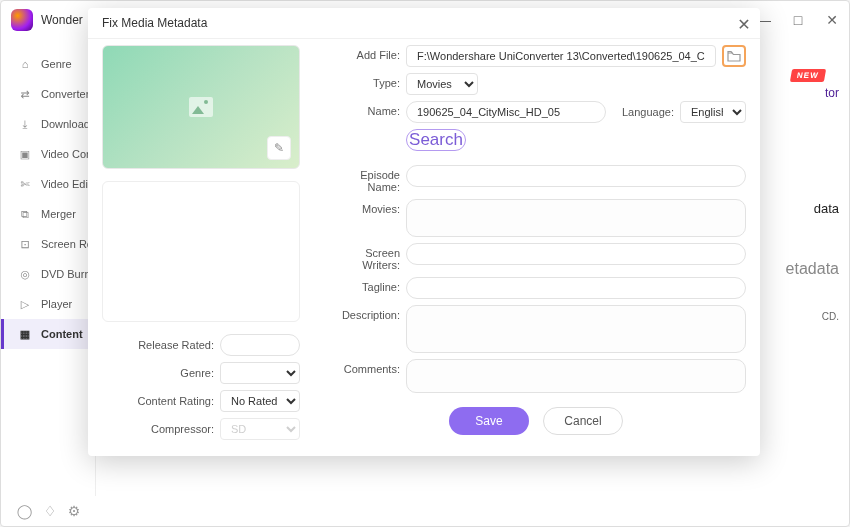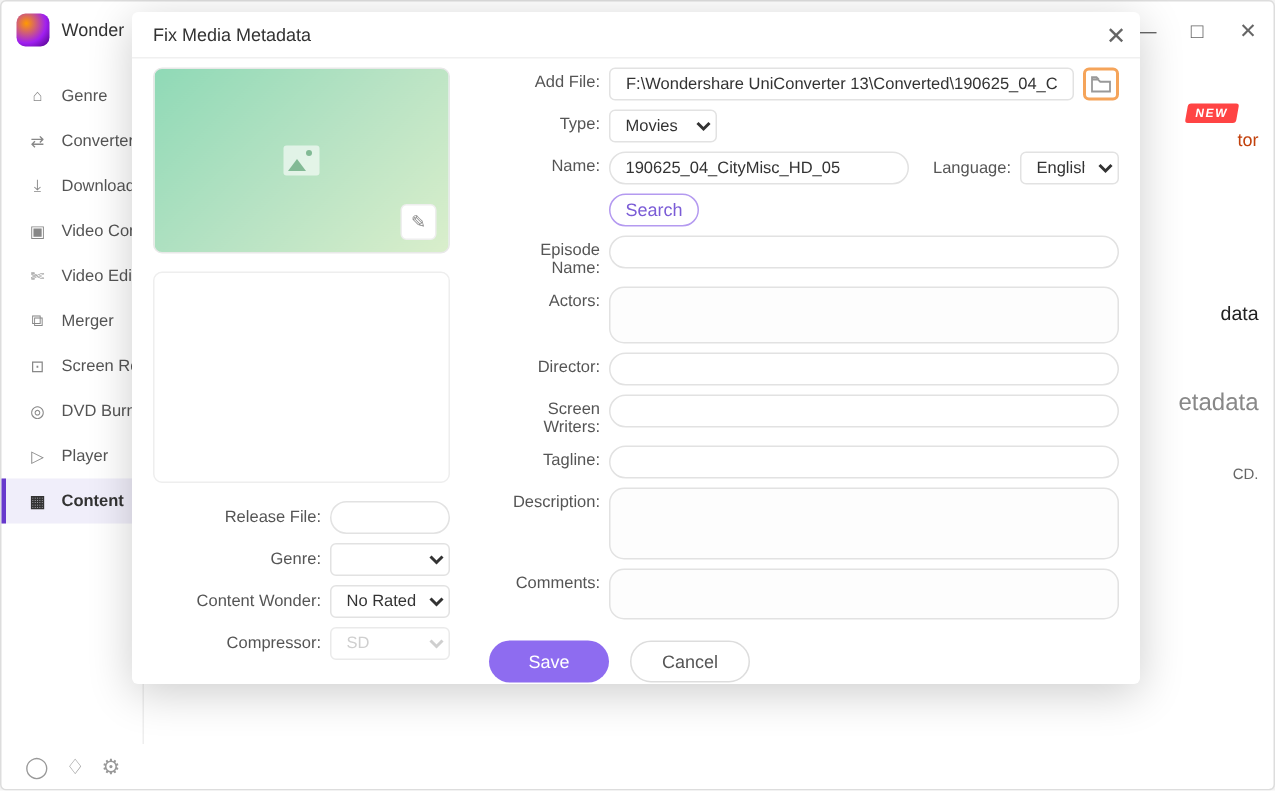--- a/index.html
+++ b/index.html
@@ -15,21 +15,21 @@
   .sidebar { position: absolute; left: 0; top: 38px; width: 95px; bottom: 30px; border-right: 1px solid #eee; padding-top: 10px;}
   .sidebar-item { height: 30px; display: flex; align-items: center; padding-left: 16px; font-size: 11px; color: #555; cursor: pointer; overflow: hidden; white-space: nowrap;}
   .sidebar-item.active { background: #f0eefa; color: #333; font-weight: 600; border-left: 3px solid #6739cc; padding-left: 13px;}
   .sb-icon { width: 16px; height: 16px; margin-right: 8px; display: inline-flex; align-items: center; justify-content: center; color: #888; flex-shrink:0;}
   .sidebar-item.active .sb-icon { color: #333; }
   .statusbar { position: absolute; left: 0; bottom: 0; height: 30px; width: 95px; display:flex; align-items:center; justify-content:space-around; padding:0 10px;}
   .status-icon { color:#999; font-size:14px; cursor:pointer;}
 
   .bg-content { position:absolute; right:0; top:40px; width:90px; bottom:0; overflow:hidden;}
   .new-badge { position:absolute; right:24px; top:28px; background:#ff4444; color:#fff; font-size:8px; font-weight:800; letter-spacing:1px; padding:2px 6px; transform:skew(-10deg); border-radius:2px;}
-  .bg-hint1 { position:absolute; right:10px; top:45px; font-size:12px; color:#c2410c;}
+  .bg-hint1 { position:absolute; right:10px; top:45px; font-size:12px; color:#4c1d95;}
   .bg-hint2 { position:absolute; right:10px; top:160px; font-size:13px; color:#222;}
   .bg-hint3 { position:absolute; right:10px; top:178px; font-size:16px; color:#888;margin-top:41px;}
   .bg-hint4 { position:absolute; right:10px; top:270px; font-size:10px; color:#666;}
 
   
   .dialog { position: absolute; left: 88px; top: 8px; width: 672px; height: 448px; background: #fff; box-shadow: 0 6px 30px rgba(0,0,0,0.2); border-radius: 4px; display:flex; flex-direction:column;}
   .dialog-header { height: 30px; display:flex; align-items:center; padding: 0 14px; font-size: 12px; color:#333; position:relative;}
   .dialog-close { position:absolute; right:8px; top:8px; width:16px; height:16px; display:flex; align-items:center; justify-content:center; color:#666; font-size:16px; cursor:pointer;}
   .dialog-body { flex:1; display:flex; padding: 6px 14px 10px 14px; overflow:hidden; border-top:1px solid #f0f0f0;}
 
@@ -47,24 +47,24 @@
 
   .right-pane { flex:1; display:flex; flex-direction:column;}
   .rf-row { display:flex; align-items:flex-start; margin-bottom:6px;}
   .rf-label { width:74px; flex-shrink:0; text-align:right; font-size:11px; color:#555; padding-top:4px; margin-right:6px;}
   .rf-control { flex:1; display:flex; align-items:center;}
   .inp { height:22px; border:1px solid #e2e2e2; border-radius:11px; padding:0 10px; font-size:11px; color:#333; background:#fff; width:100%;}
   .inp-flat { border-radius:4px;}
   .ta { border:1px solid #e2e2e2; border-radius:10px; padding:6px 10px; font-size:11px; color:#333; width:100%; resize:none; background:#fdfdfd;}
   .sel { height:22px; border:1px solid #e2e2e2; border-radius:4px; padding:0 6px; font-size:11px; color:#333; background:#fff;}
   .browse-btn { width:26px; height:22px; margin-left:6px; border:2px solid #f5a45a; border-radius:4px; display:flex; align-items:center; justify-content:center; color:#888; font-size:12px; cursor:pointer; background:#fff;}
-  .search-btn { height:22px; width:60px; border:1px solid #b49af0; background:#fff; color:#7b5cd6; border-radius:11px; font-size:12px; cursor:pointer; display:flex; align-items:center; justify-content:center; margin-left:0;}
+  .search-btn { height:22px; width:60px; border:1px solid #b49af0; background:#fff; color:#7b5cd6; border-radius:11px; font-size:17px; cursor:pointer; display:flex; align-items:center; justify-content:center; margin-left:0;}
   .lang-label { font-size:11px; color:#555; margin-left:16px; margin-right:6px;}
   .sep { height:8px;}
-  .btn-row { display:flex; justify-content:flex-start; padding-top:8px; gap:14px;}
+  .btn-row { display:flex; justify-content:center; padding-top:8px; gap:14px;}
   .btn { height:28px; width:80px; border-radius:14px; font-size:12px; display:flex; align-items:center; justify-content:center; cursor:pointer;}
   .btn-primary { background:#8e6cf0; color:#fff; border:none;}
   .btn-secondary { background:#fff; color:#555; border:1px solid #ddd;}
   .disabled { color:#bbb;}
 </style>
 </head>
 <body>
 
 <div class="main-window">
   <div class="main-titlebar">
@@ -143,29 +143,29 @@
   <div class="dialog-body">
 
     <div class="left-pane">
       <div class="thumb-box">
         <div class="thumb-ph"></div>
         <div class="thumb-edit">✎</div>
       </div>
       <div class="empty-box"></div>
       <div class="left-form">
         <div class="lf-row">
-          <span class="lf-label">Release File:</span>
+          <span class="lf-label">Release Rated:</span>
           <input class="inp" style="">
         </div>
         <div class="lf-row">
           <span class="lf-label">Genre:</span>
           <select class="sel"><option></option></select>
         </div>
         <div class="lf-row">
-          <span class="lf-label">Content Wonder:</span>
+          <span class="lf-label">Content Rating:</span>
           <select class="sel"><option>No Rated</option></select>
         </div>
         <div class="lf-row">
           <span class="lf-label">Compressor:</span>
           <select class="sel disabled" disabled=""><option>SD</option></select>
         </div>
       </div>
     </div>
 
     <div class="right-pane">
@@ -201,29 +201,23 @@
         </div>
       </div>
       <div class="sep"></div>
       <div class="rf-row">
         <span class="rf-label">Episode Name:</span>
         <div class="rf-control">
             <input class="inp" style="">
           </div>
       </div>
       <div class="rf-row">
-        <span class="rf-label">Actors:</span>
+        <span class="rf-label">Movies:</span>
         <div class="rf-control">
             <textarea class="ta" style="height: 38px;"></textarea>
-          </div>
-      </div>
-      <div class="rf-row">
-        <span class="rf-label">Director:</span>
-        <div class="rf-control">
-            <input class="inp" style="">
           </div>
       </div>
       <div class="rf-row">
         <span class="rf-label">Screen Writers:</span>
         <div class="rf-control">
             <input class="inp" style="">
           </div>
       </div>
       <div class="rf-row">
         <span class="rf-label">Tagline:</span>

